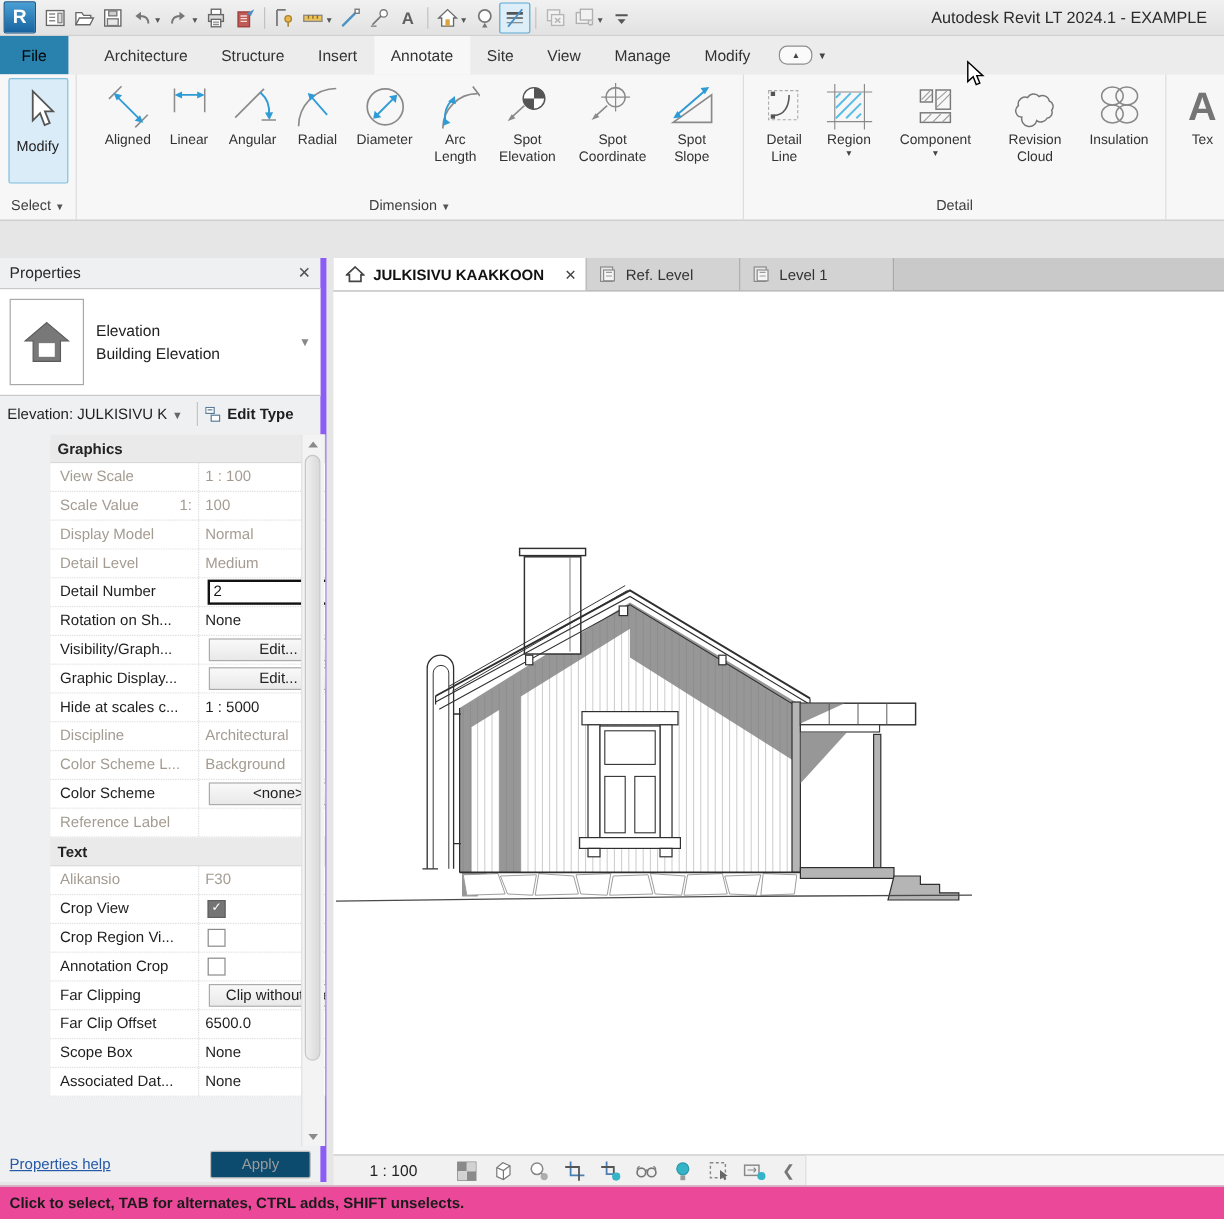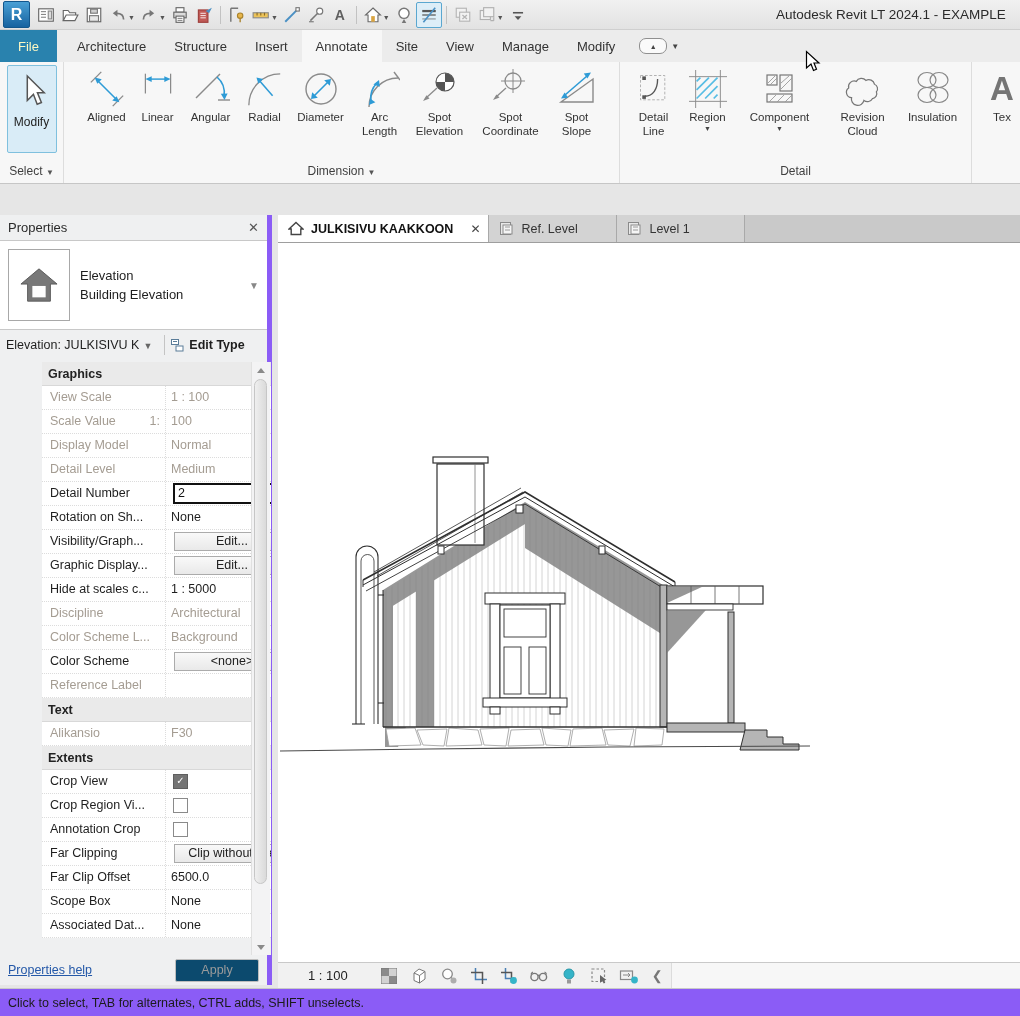--- a/index.html
+++ b/index.html
@@ -18,21 +18,21 @@
   .qcaret{font-size:7px;color:#555;margin:6px 2px 0 -2px;flex:0 0 auto;}
   .thinbox{width:24px;height:24px;border:1px solid #5aa7d0;background:#ddeef8;border-radius:2px;
            display:flex;align-items:center;justify-content:center;}
   .apptitle{position:absolute;right:0;top:7px;width:244px;overflow:hidden;white-space:nowrap;
             font-size:13.5px;color:#2b2b2b;}
   
   .tabstrip{position:absolute;left:0;top:30px;width:1020px;height:32px;background:#ececec;
             display:flex;align-items:stretch;}
   .tabs-holder{display:flex;align-items:stretch;}
   .rtab{display:flex;align-items:center;padding:0 14px;font-size:13px;color:#333;cursor:default;}
-  .rtab-file{background:#2982ae;color:#fef9c3;padding:0 18px;margin-right:6px;}
+  .rtab-file{background:#2982ae;color:#000000;padding:0 18px;margin-right:16px;}
   .rtab-active{background:#f7f7f7;}
   .panel-toggle{display:flex;align-items:center;margin-left:10px;gap:4px;}
   .pt-pill{width:26px;height:14px;border:1px solid #8f8f8f;border-radius:7px;background:#fafafa;
            display:flex;align-items:center;justify-content:center;font-size:7px;color:#444;}
   .pt-caret{font-size:8px;color:#444;}
   
   .ribbon{position:absolute;left:0;top:62px;width:1020px;height:122px;background:#f7f7f7;
           border-bottom:1px solid #c6c6c6;display:flex;box-sizing:border-box;}
   .rpanel{position:relative;height:100%;border-right:1px solid #dddddd;box-sizing:border-box;
           padding-top:3px;flex:0 0 auto;}
@@ -112,23 +112,23 @@
   .vtx{font-weight:normal;color:#444;font-size:12px;margin-left:10px;}
   .canvas{position:absolute;left:0;top:28px;width:742px;height:719px;background:#fff;overflow:hidden;}
   
   .viewbar{position:absolute;left:278px;top:962px;width:742px;height:26px;background:#f1f1f1;
            border-top:1px solid #c9c9c9;display:flex;align-items:center;box-sizing:border-box;}
   .vscale{font-size:13px;color:#222;margin:0 26px 0 30px;white-space:nowrap;}
   .vicon{width:30px;height:22px;display:flex;align-items:center;justify-content:center;flex:0 0 auto;}
   .vchev{font-size:13px;color:#777;margin:0 8px;}
   .vtrack{flex:1;height:100%;background:#f7f7f7;border-left:1px solid #dcdcdc;}
   
-  .statusbar{position:absolute;left:0;top:988px;width:1020px;height:28px;background:#8b5cf6;
+  .statusbar{position:absolute;left:0;top:988px;width:1020px;height:28px;background:#ec4899;
              border-top:1px solid #c9c9c9;display:flex;align-items:center;padding-left:8px;
-             box-sizing:border-box;font-size:12.5px;color:#1b1b1b;}
+             box-sizing:border-box;font-size:12.5px;color:#1b1b1b;font-weight:bold;}
   .cursor{position:absolute;left:805px;top:50px;z-index:99;}
 </style>
 </head>
 <body>
 
 <div class="qat">
   <div class="rlogo">R</div>
   <div class="qicon">
       <svg width="18" height="18" viewBox="0 0 16 16">
         <rect x="1.5" y="2.5" width="13" height="11" fill="#fff" stroke="#666"></rect>
@@ -598,24 +598,20 @@
           <div class="plabel">Reference Label</div>
           <div class="pval"></div>
         </div>
         <div class="psection">
           <span>Text</span>
           <span class="chev">»</span>
         </div>
         <div class="prow disabled">
           <div class="plabel">Alikansio</div>
           <div class="pval">F30</div>
-        </div>
-        <div class="psection">
-          <span>Extents</span>
-          <span class="chev">»</span>
         </div>
         <div class="prow">
           <div class="plabel">Crop View</div>
           <div class="pval">
             <div class="pcheck checked">✓</div>
           </div>
         </div>
         <div class="prow">
           <div class="plabel">Crop Region Vi...</div>
           <div class="pval">

